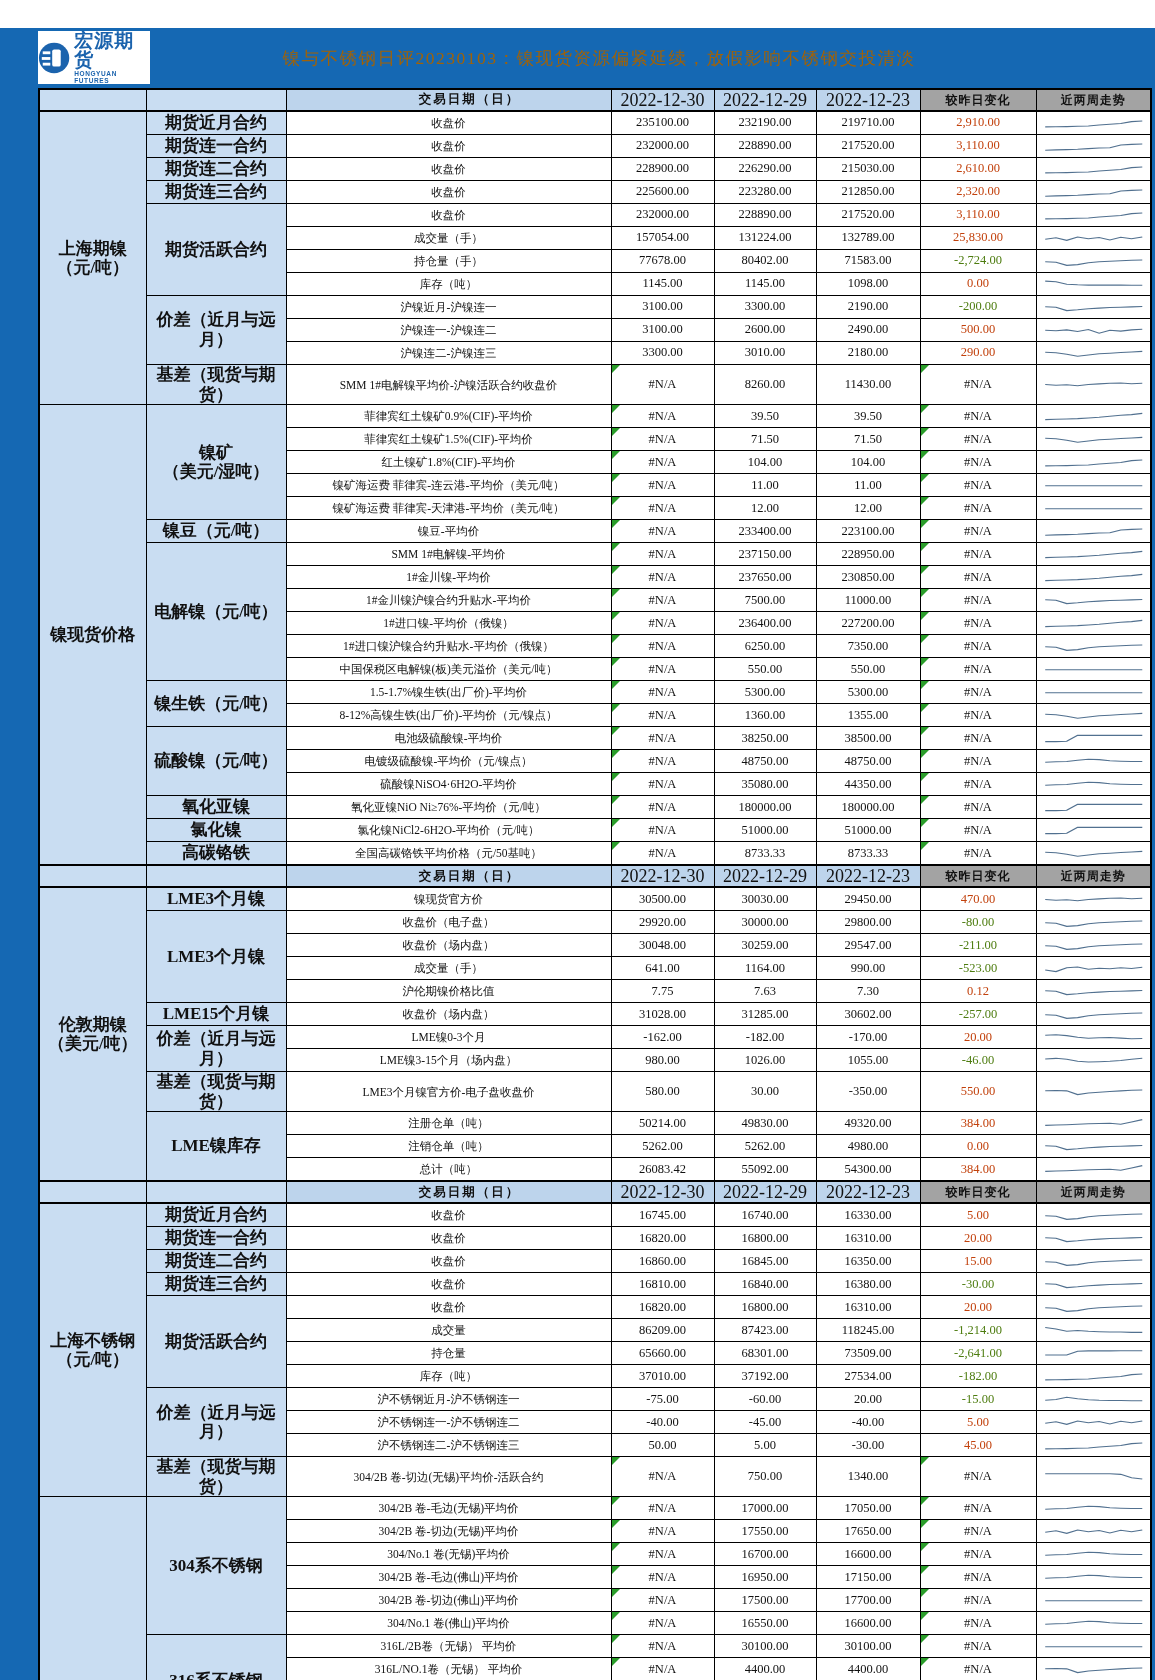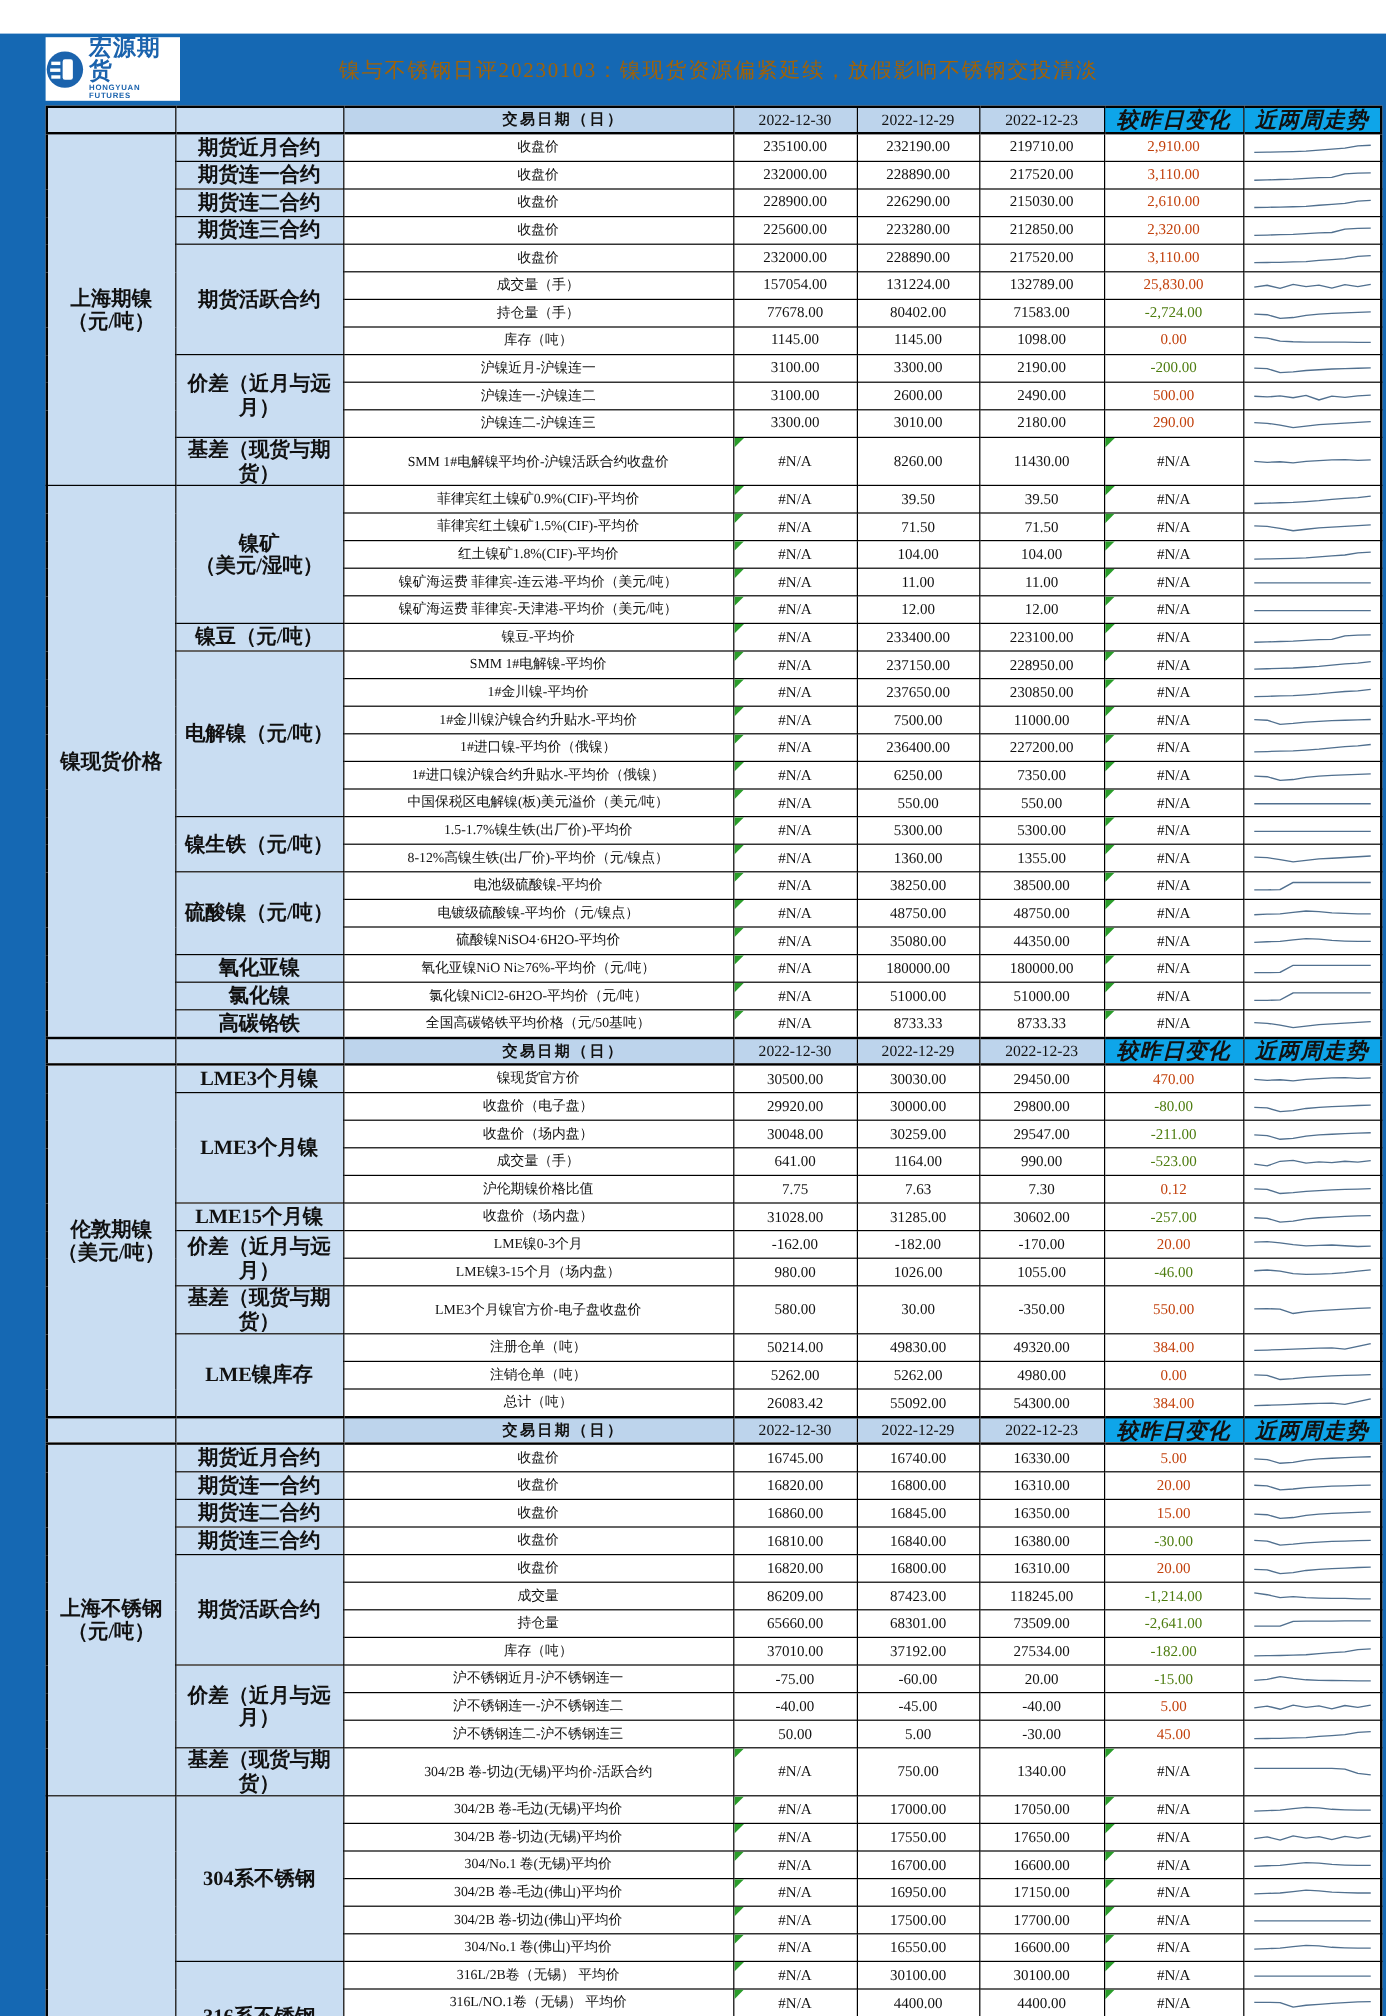--- a/index.html
+++ b/index.html
@@ -14,23 +14,23 @@
   .logo-txt{display:flex;flex-direction:column;line-height:1;}
   .logo-cn{font-size:19px;font-weight:bold;color:#1b63ad;letter-spacing:1px;font-family:"Liberation Sans",sans-serif;}
   .logo-en{font-size:6.5px;font-weight:bold;color:#1b63ad;letter-spacing:0.6px;margin-top:2px;font-family:"Liberation Sans",sans-serif;}
   .page-title{position:absolute;left:160px;right:28px;top:0;height:60px;display:flex;align-items:center;justify-content:center;
     color:#a16207;font-size:17.5px;font-weight:normal;letter-spacing:1.5px;}
   .table-wrap{position:absolute;left:38px;top:88px;width:1112px;}
   table{border-collapse:collapse;table-layout:fixed;background:#ffffff;width:1112px;border:2px solid #000;}
   td{border:1px solid #000;height:20px;padding:0 2px;text-align:center;vertical-align:middle;
      overflow:hidden;white-space:nowrap;font-size:12px;line-height:1.05;color:#111;}
   td.lbl{background:#c9ddf2;font-weight:bold;font-size:17px;white-space:pre-line;line-height:1.15;}
-  td.hdr{background:#bdd4ec;font-size:13px;}
+  td.hdr{background:#bdd4ec;font-size:18px;}
   td.hdr-lab{background:#bdd4ec;font-weight:bold;font-size:12.5px;letter-spacing:2px;padding-left:44px;}
-  td.hdr-w{background:#0ea5e9;font-weight:bold;font-size:18px;letter-spacing:1px;font-style:italic;}
+  td.hdr-w{background:#a3a3a3;font-weight:bold;font-size:12px;letter-spacing:1px;}
   tr.hrow td{border-top:2px solid #000;border-bottom:2px solid #000;}
   td.metric{font-size:11.5px;}
   td.num{font-size:12.5px;}
   td.pos{color:#c2410c;}
   td.neg{color:#4d7c0f;}
   td.na-cell{position:relative;}
   td.na-cell::before{content:'';position:absolute;left:0;top:0;width:0;height:0;
      border-top:8px solid #2a9d2a;border-right:8px solid transparent;}
   td.spark{padding:1px 4px;}
   td.spark svg{width:100%;height:17px;display:block;}

